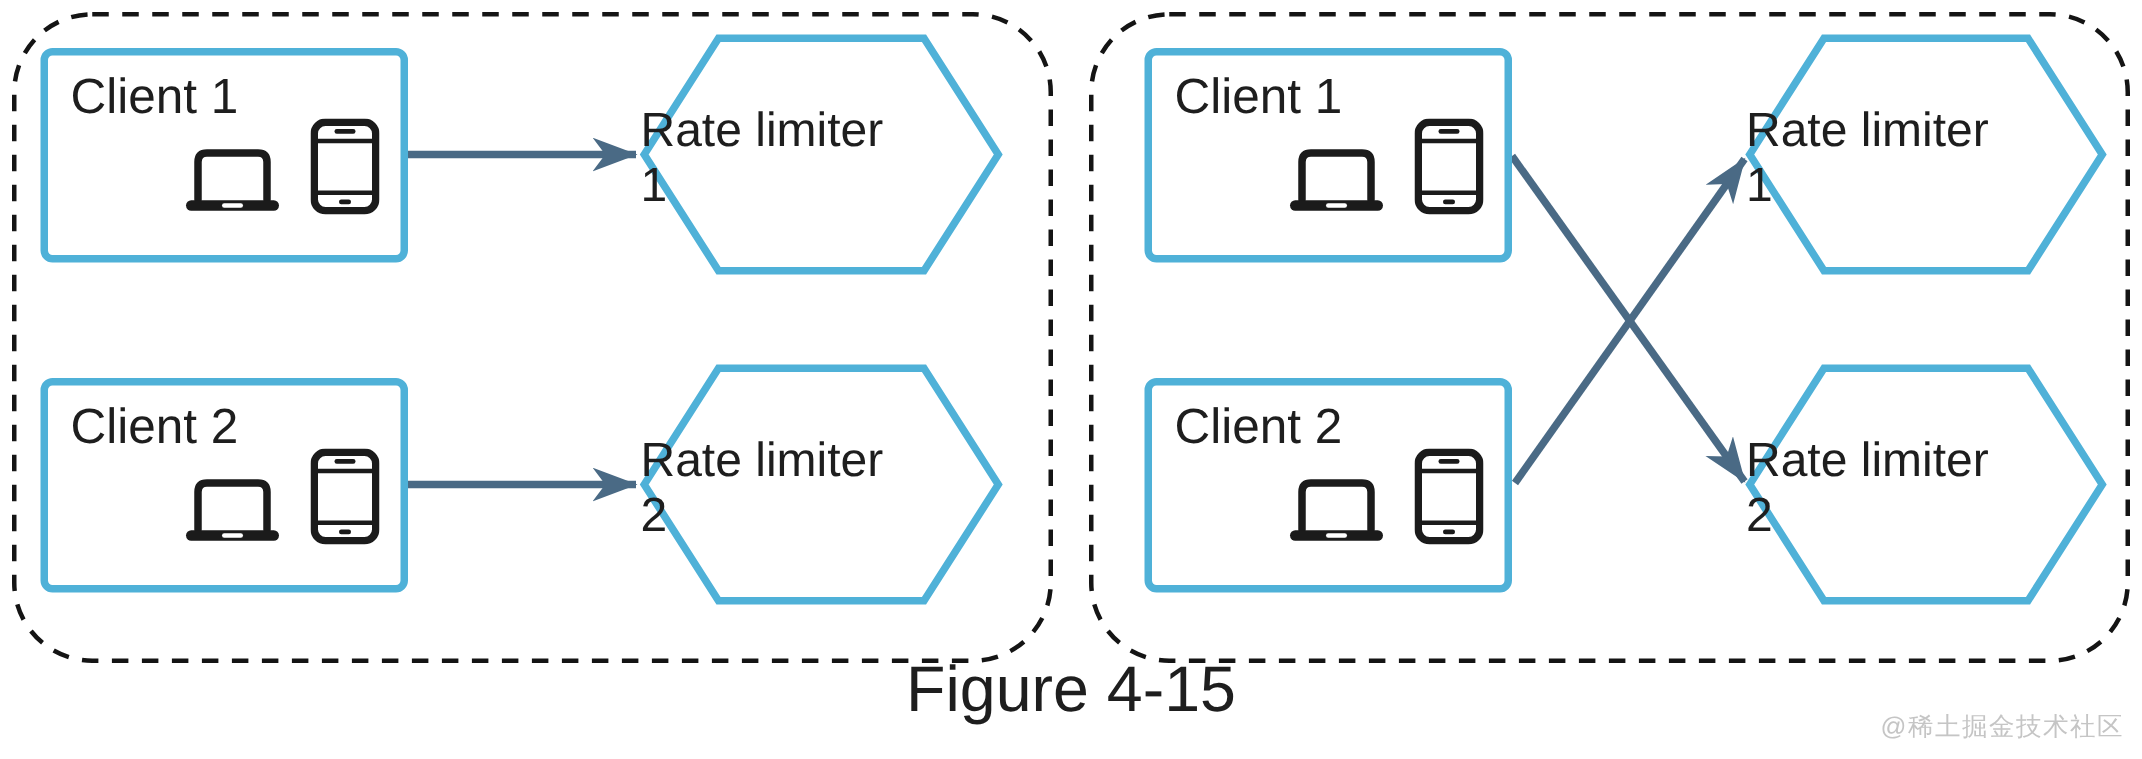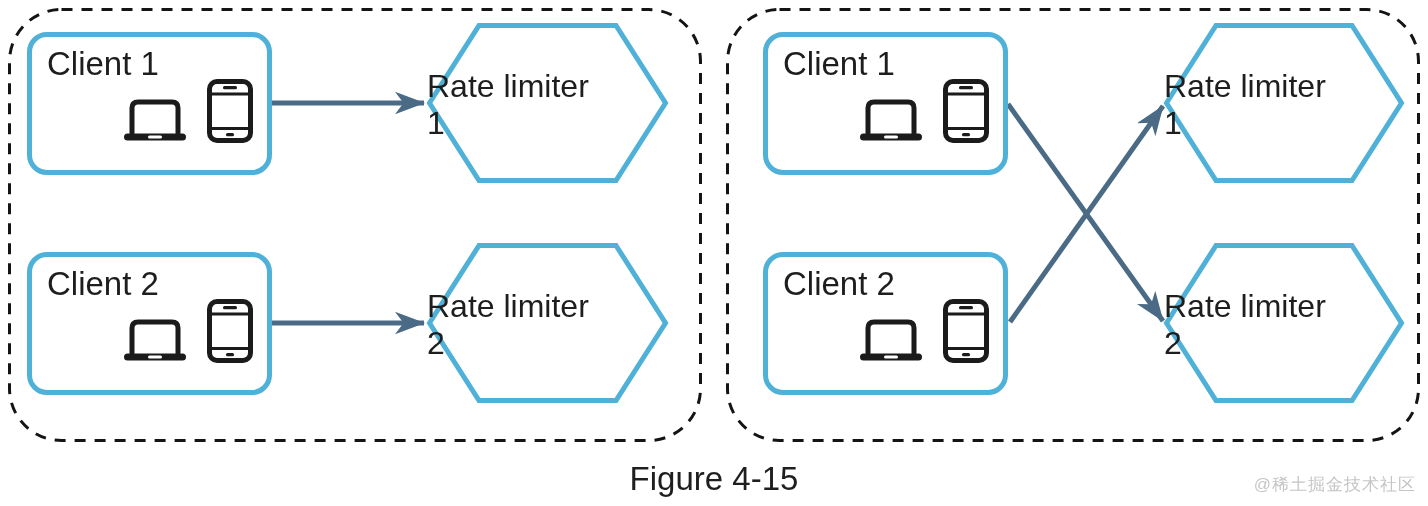--- a/index.html
+++ b/index.html
@@ -21,40 +21,40 @@
   .layer{position:absolute;left:0;top:0;z-index:1;}
   .panel-outline{fill:none;stroke:var(--panel-border);stroke-width:3;stroke-dasharray:11 9;}
   .hex{fill:#ffffff;stroke:var(--node-border);stroke-width:5;stroke-linejoin:miter;}
   .arrow{stroke:var(--arrow);stroke-width:5;fill:none;}
   .arrowhead-path{fill:var(--arrow);}
   .client-box{
     position:absolute;z-index:2;
     width:245px;height:143px;
     box-sizing:border-box;
     border:5px solid var(--node-border);
-    border-radius:20px;
+    border-radius:8px;
     background:#ffffff;
   }
   .client-label{
     position:absolute;left:15px;top:8px;
     font-size:33px;line-height:38px;color:var(--text);
     white-space:nowrap;
   }
   .devices{
     position:absolute;right:14px;bottom:27px;
     display:flex;align-items:flex-end;gap:18px;
   }
   .hex-label{
     position:absolute;z-index:2;
     width:240px;text-align:left;
     font-size:32px;line-height:37px;color:var(--text);
   }
   .caption{
     position:absolute;z-index:2;left:0;top:436px;width:100%;
-    text-align:center;font-size:33px;color:var(--text);margin-top:24px;
+    text-align:center;font-size:43px;color:var(--text);
   }
   .watermark{
     position:absolute;z-index:2;right:12px;top:473px;
     font-size:17px;letter-spacing:1px;color:var(--watermark);
   }
   .dev-stroke{stroke:#1B1B1B;}
   .dev-fill{fill:#1B1B1B;}
 </style>
 </head>
 <body>

